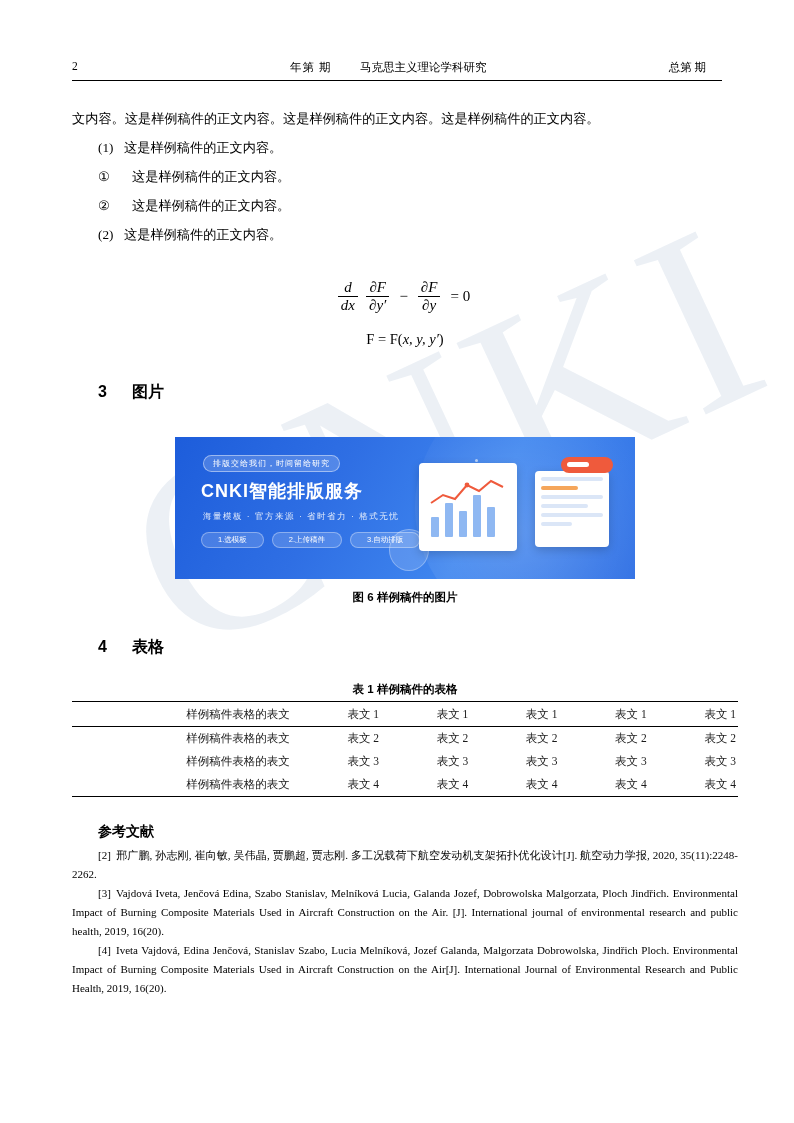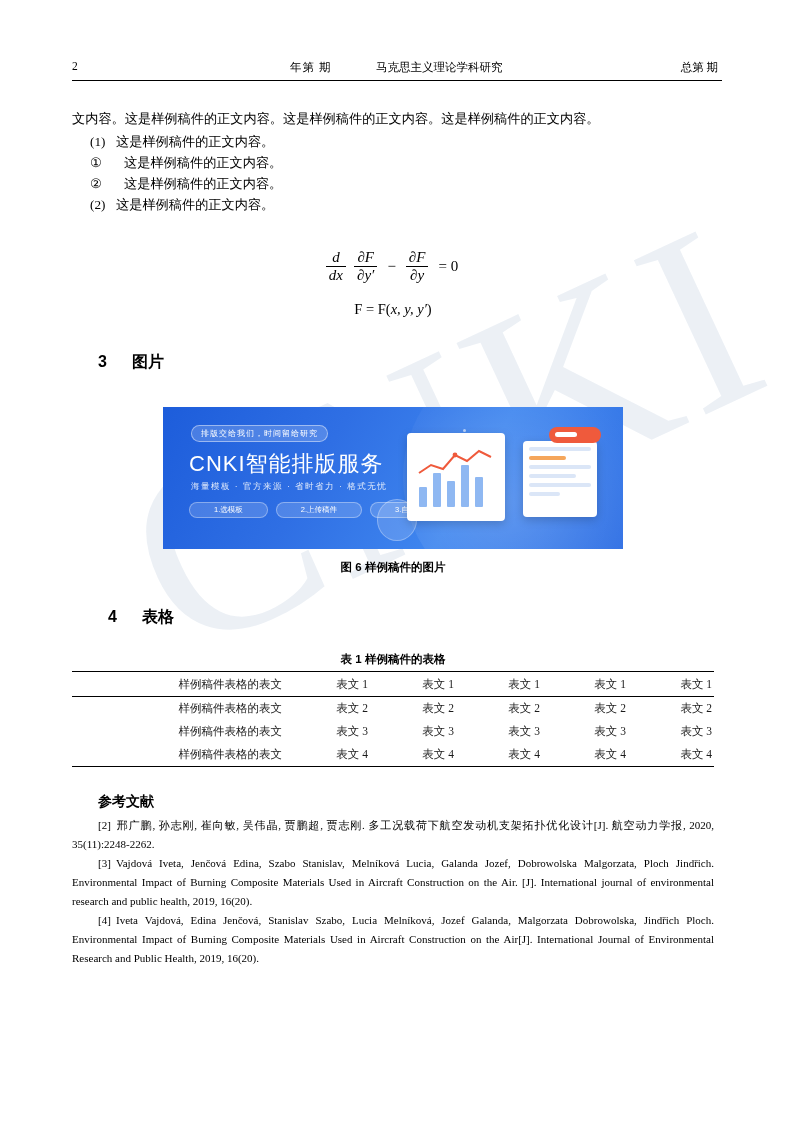--- a/index.html
+++ b/index.html
@@ -55,50 +55,50 @@
     font-size: 11.5px;
     color: #000;
   }
   .header .page-num {
     position: absolute; left: 0; top: 2px;
   }
   .header .head-mid1 {
     position: absolute; left: 218px; top: 2px; letter-spacing: 1px;
   }
   .header .head-mid2 {
-    position: absolute; left: 304px; top: 2px;
+    position: absolute; left: 288px; top: 2px;
   }
   .header .head-right {
-    position: absolute; right: 4px; top: 2px;
+    position: absolute; right: 16px; top: 2px;
   }
   .header .rule {
     position: absolute;
     left: 0; right: 0; top: 22px;
     border-bottom: 1px solid #000;
   }
   
   .body-area {
     position: absolute;
     left: 72px;
-    right: 80px;
+    right: 56px;
     top: 108px;
   }
   p.para {
     margin: 0 0 1px 0;
     font-size: 13.2px;
     line-height: 21px;
     text-align: justify;
   }
   p.first-line {
     margin-bottom: 2px;
   }
   .list-item {
     font-size: 13.2px;
     line-height: 21px;
-    margin: 0;
+    margin: 8px;
     padding-left: 18px;
   }
   .list-item .marker {
     display: inline-block;
     width: 26px;
   }
   .list-item.lvl2 {
     padding-left: 18px;
   }
   .list-item.lvl2 .marker {
@@ -178,22 +178,22 @@
     background: rgba(255,255,255,.18);
     border: 1px solid rgba(255,255,255,.45);
     border-radius: 9px;
     padding: 2px 9px;
     letter-spacing: 1px;
   }
   .fig-box .title {
     position: absolute;
     left: 26px; top: 42px;
     font-family: "Liberation Sans", sans-serif;
-    font-size: 22px;
-    font-weight: normal;
+    font-size: 18px;
+    font-weight: bold;
     color: #ffffff;
     letter-spacing: 1px;
   }
   .fig-box .subtitle {
     position: absolute;
     left: 28px; top: 74px;
     font-family: "Liberation Sans", sans-serif;
     font-size: 8.5px;
     color: rgba(255,255,255,.86);
     letter-spacing: 1.5px;
@@ -204,21 +204,21 @@
     display: flex;
     gap: 8px;
   }
   .fig-box .step {
     font-family: "Liberation Sans", sans-serif;
     font-size: 7.5px;
     color: #ffffff;
     background: rgba(255,255,255,.16);
     border: 1px solid rgba(255,255,255,.35);
     border-radius: 8px;
-    padding: 2px 24px;
+    padding: 2px 16px;
   }
   .fig-box .card-main {
     position: absolute;
     right: 118px; top: 26px;
     width: 98px; height: 88px;
     background: #ffffff;
     border-radius: 4px;
     box-shadow: 0 3px 10px rgba(0,0,0,.18);
   }
   .fig-box .card-main .bar {
@@ -431,21 +431,21 @@
             <div class="ln"></div>
             <div class="ln" style="width:75%;"></div>
             <div class="ln"></div>
             <div class="ln" style="width:50%;"></div>
           </div>
           <div class="badge"></div>
         </div>
         <div class="fig-caption">图  6  样例稿件的图片</div>
       </div>
 
-      <h2 class="sec" style="margin-top:32px; margin-left:36px;">
+      <h2 class="sec" style="margin-top:32px; margin-left:26px;">
         <span class="num">4</span><span>表格</span>
       </h2>
 
       <div style="margin-top:24px;">
         <div class="tbl-caption">表  1  样例稿件的表格</div>
         <table class="data">
           <colgroup>
             <col class="c0">
               <col class="cx">
               <col class="cx">

